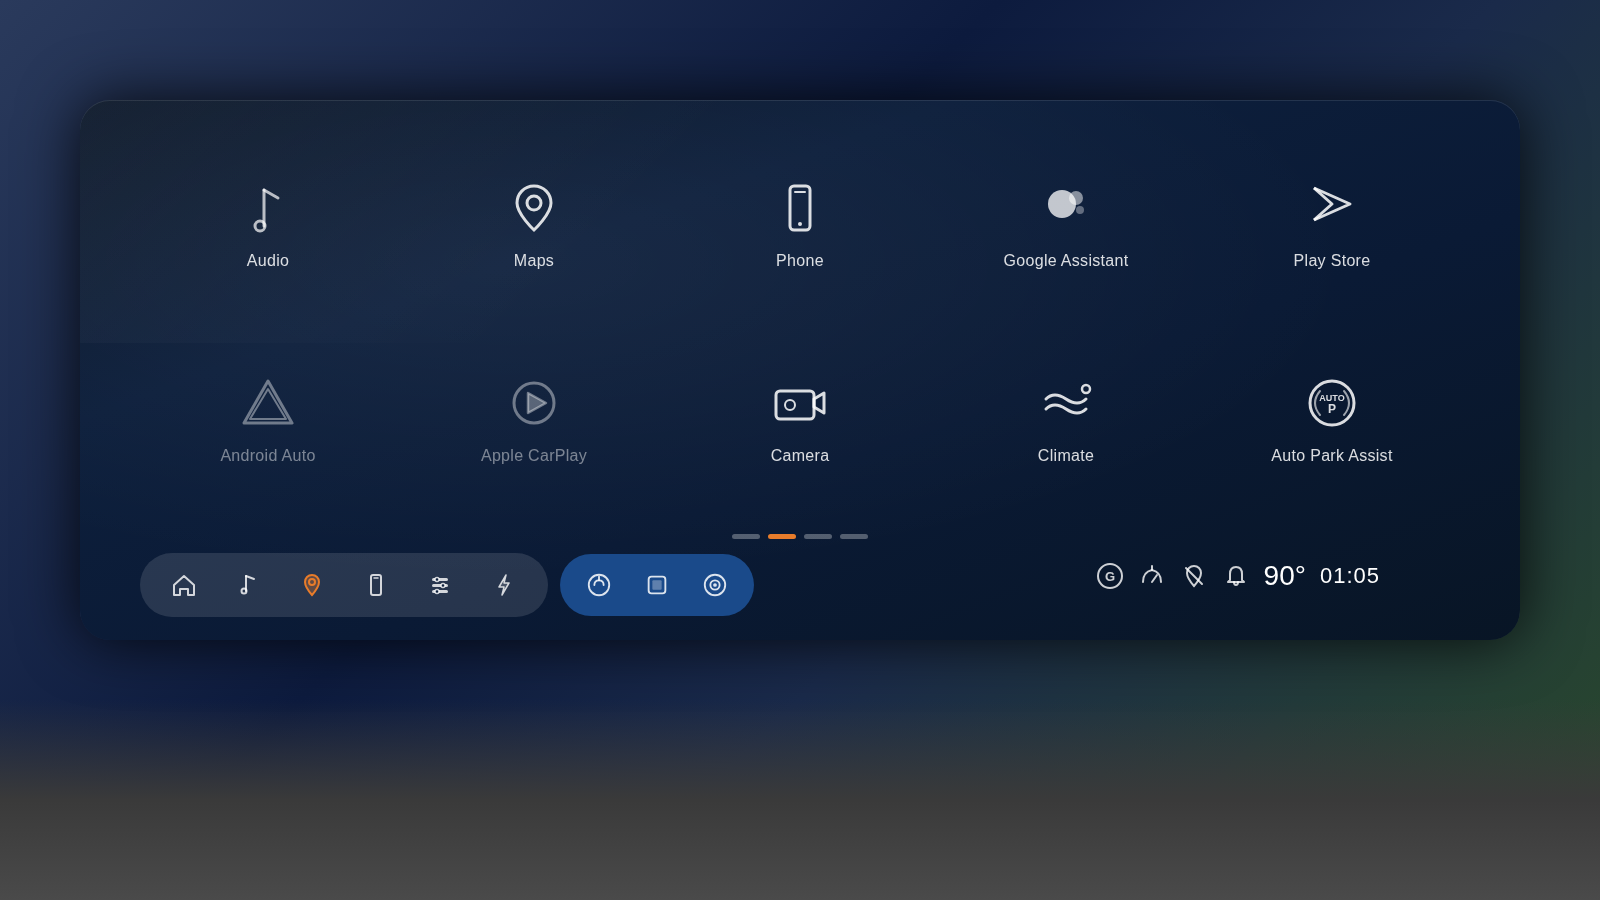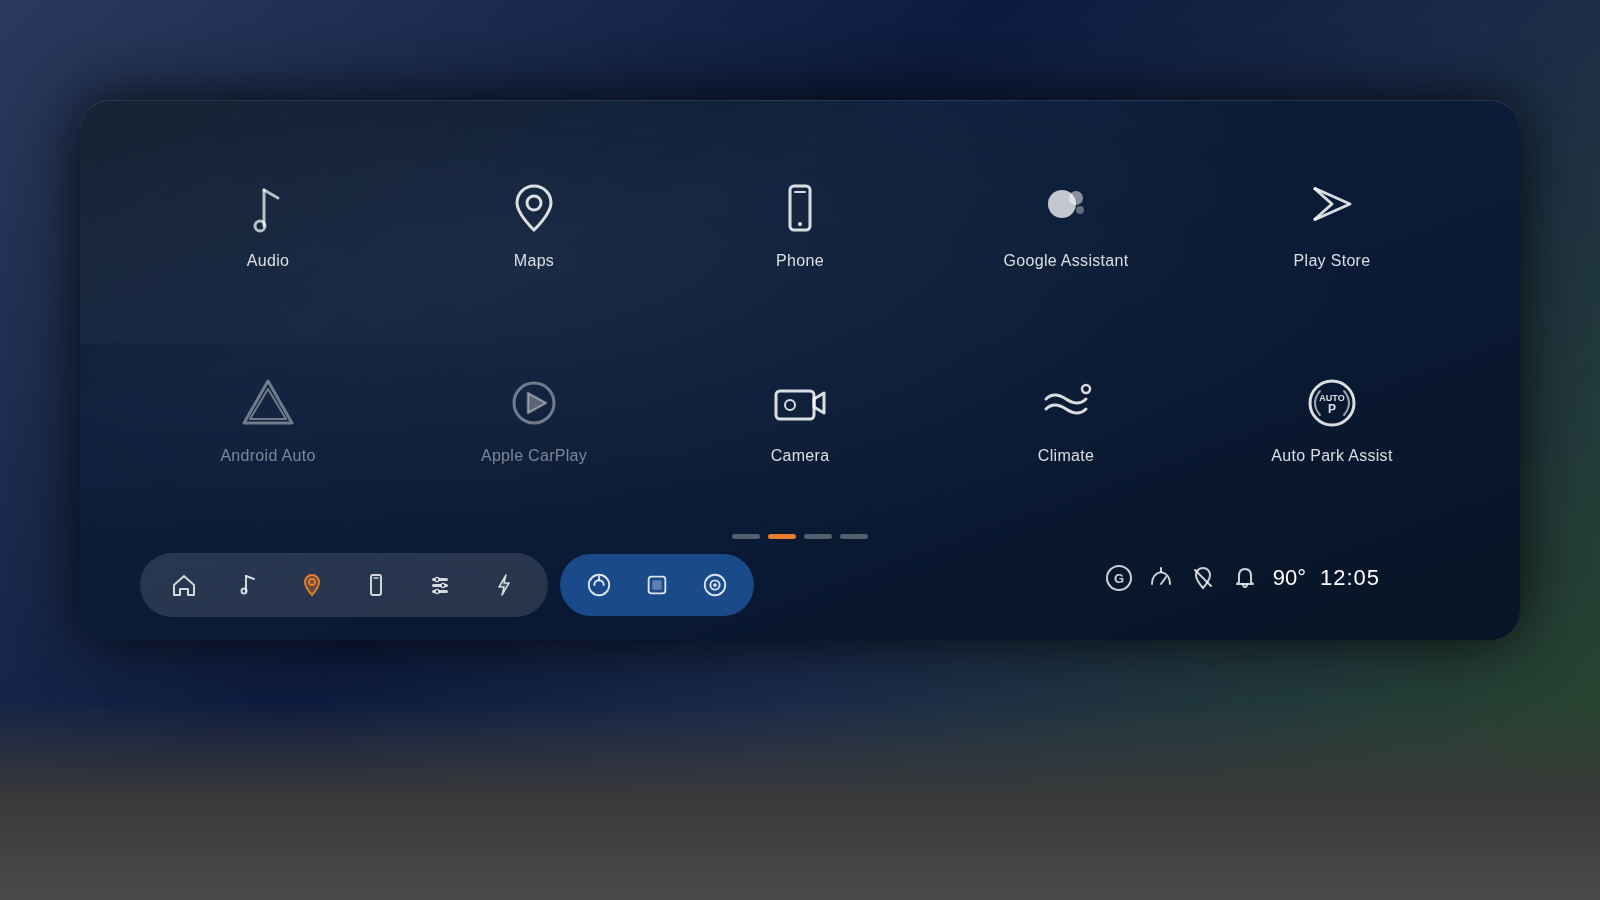--- a/index.html
+++ b/index.html
@@ -209,21 +209,21 @@
     }
 
     .status-time {
       font-size: 22px;
       font-weight: 500;
       color: white;
       letter-spacing: 1px;
     }
 
     .status-temp {
-      font-size: 22px;
+      font-size: 28px;
       color: white;
     }
 
     
     .screen-reflection {
       position: absolute;
       top: 0;
       left: 0;
       right: 50%;
       height: 45%;
@@ -460,17 +460,17 @@
         </svg>
       </div>
 
       <div class="status-item">
         <svg width="28" height="28" viewBox="0 0 28 28" fill="none">
           <path d="M14 5 C10 5 8 8 8 12 L8 18 L6 20 L22 20 L20 18 L20 12 C20 8 18 5 14 5Z" stroke="rgba(255,255,255,0.8)" stroke-width="2" fill="none" stroke-linejoin="round"></path>
           <path d="M12 20 Q12 23 14 23 Q16 23 16 20" stroke="rgba(255,255,255,0.8)" stroke-width="2" fill="none" stroke-linecap="round"></path>
         </svg>
       </div>
       <span class="status-temp">90°</span>
-      <span class="status-time">12:05</span>
+      <span class="status-time">01:05</span>
     </div>
   </div>
 
 </div>
 
 </body></html>

